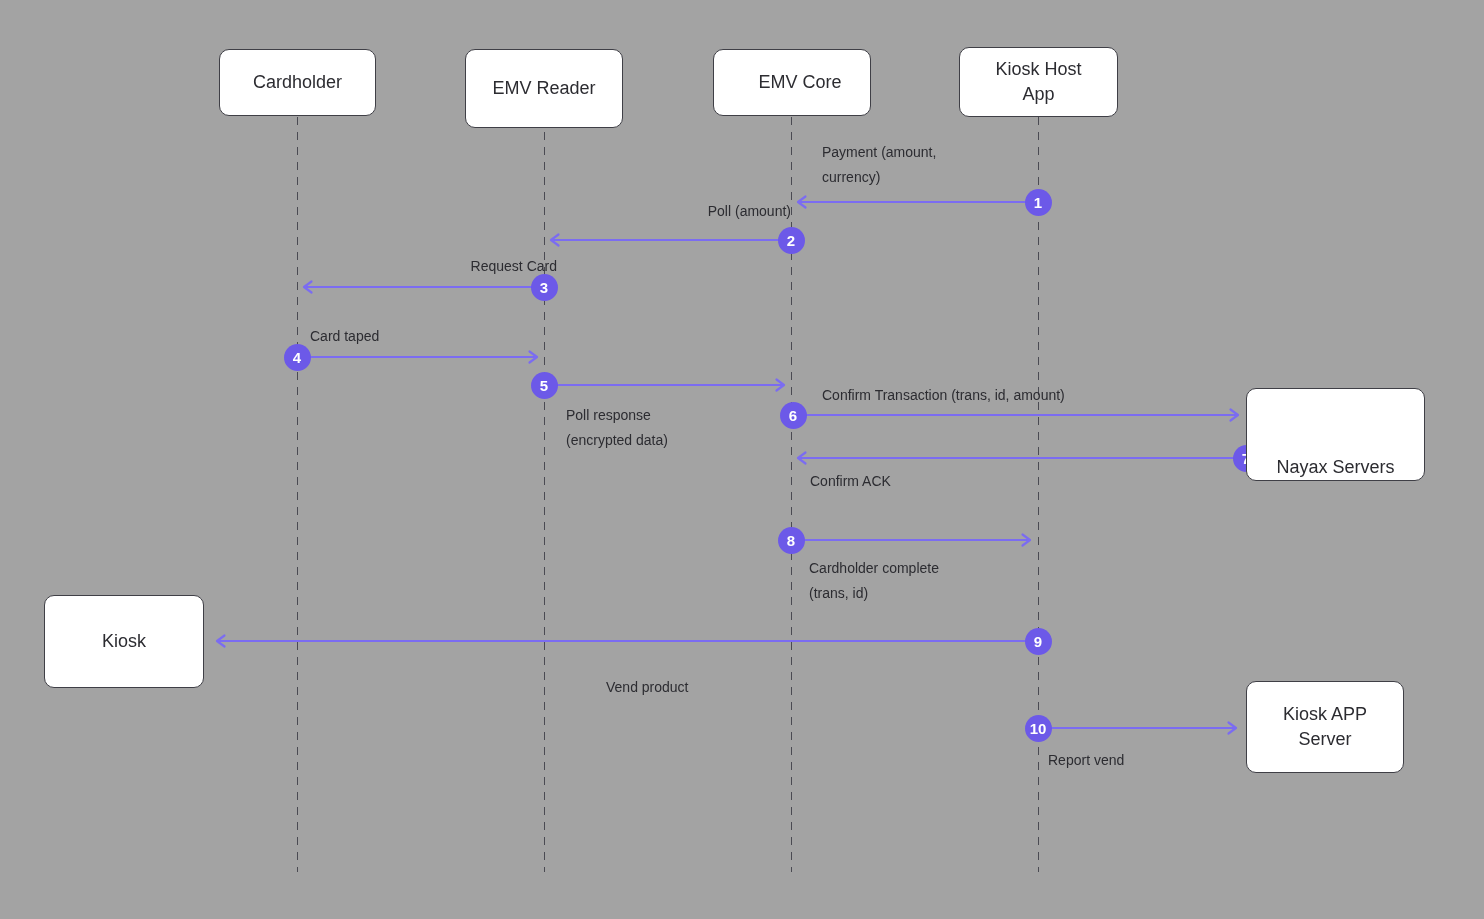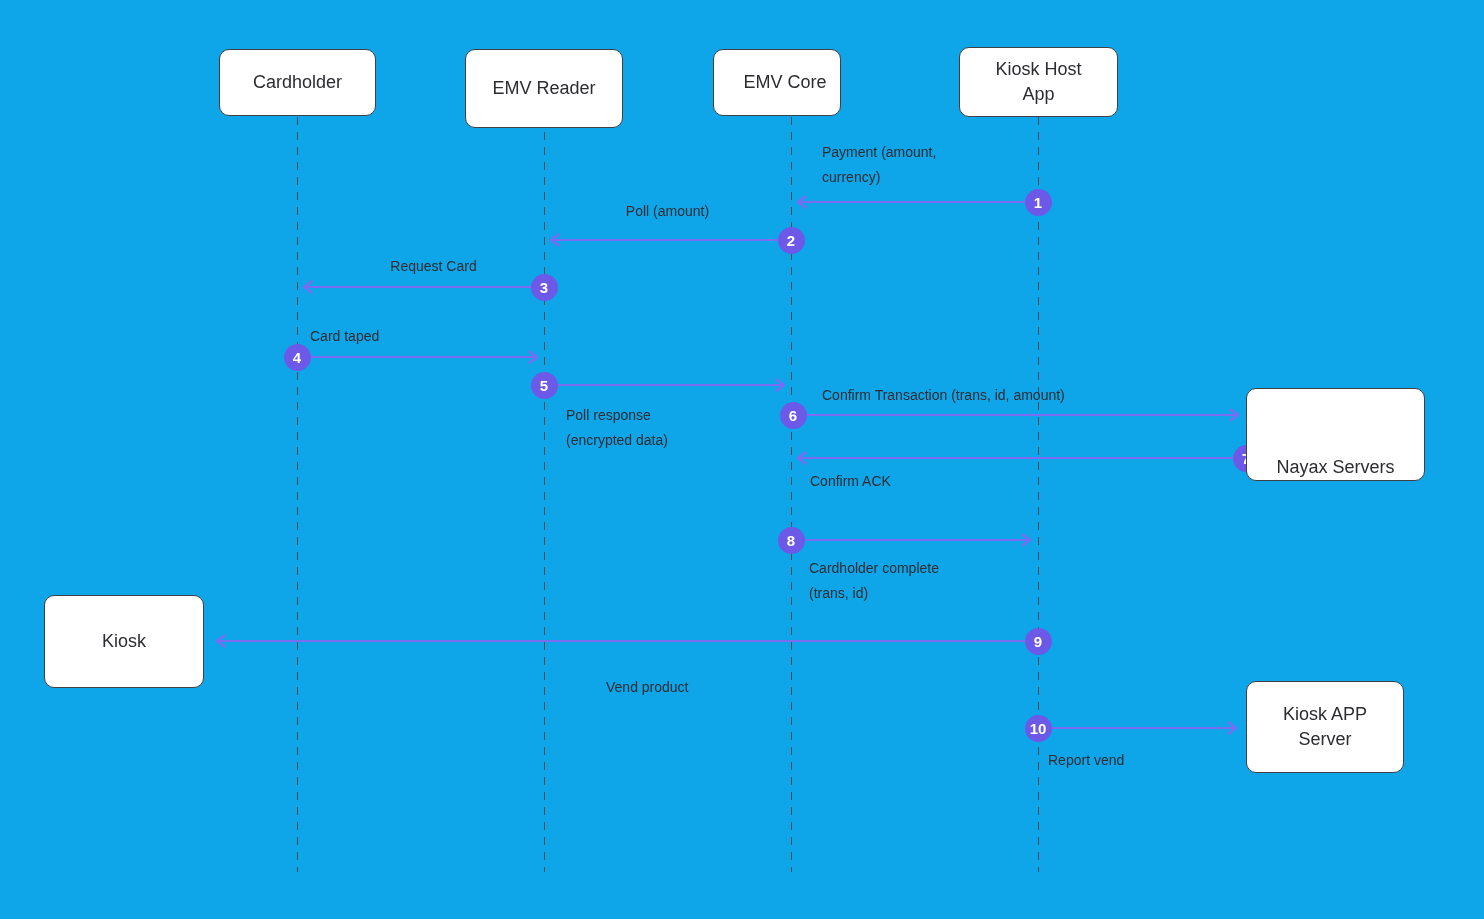--- a/index.html
+++ b/index.html
@@ -1,20 +1,20 @@
 <!DOCTYPE html>
 <html><head>
 <meta charset="utf-8">
 <style>
   html, body { margin: 0; padding: 0; }
   .stage {
     position: relative;
     width: 1484px;
     height: 919px;
-    background: #0ea5e9;
+    background: #a3a3a3;
     font-family: "Liberation Sans", sans-serif;
     color: #2c2c31;
     overflow: hidden;
   }
   .node {
     position: absolute;
     background: #ffffff;
     border: 1.4px solid #3f3f46;
     border-radius: 10px;
     display: flex;
@@ -72,39 +72,39 @@
   }
   .num.at-left { left: -13.5px; }
   .num.at-right { right: -13.5px; }
   .msg-label {
     position: absolute;
     font-size: 14px;
     line-height: 24.5px;
     white-space: pre-line;
     z-index: 2;
   }
-  .msg-label.center { text-align: center; }
+  .msg-label.center { text-align: right; }
 </style>
 </head>
 <body>
 
 <div class="stage">
 
   <div class="lifeline" style="left:296.6px; top:117px; height:755px;"></div>
   <div class="lifeline" style="left:543.6px; top:117px; height:755px;"></div>
   <div class="lifeline" style="left:790.6px; top:117px; height:755px;"></div>
   <div class="lifeline" style="left:1037.6px; top:117px; height:755px;"></div>
 
   <div class="node" style="left:219px; top:49px; width:157px; height:67px;">
     <span>Cardholder</span>
   </div>
   <div class="node" style="left:465px; top:49px; width:158px; height:79px;">
     <span>EMV Reader</span>
   </div>
-  <div class="node" style="left:713px; top:49px; width:128px; height:67px;padding-left:16px;">
+  <div class="node" style="left:713px; top:49px; width:158px; height:67px;padding-left:16px;">
     <span>EMV Core</span>
   </div>
   <div class="node" style="left:959px; top:47px; width:159px; height:70px;">
     <span>Kiosk Host
 App</span>
   </div>
 
   <div class="node" style="left:1246px; top:388px; width:179px; height:93px;align-items:flex-end;">
     <span>Nayax Servers</span>
   </div>

